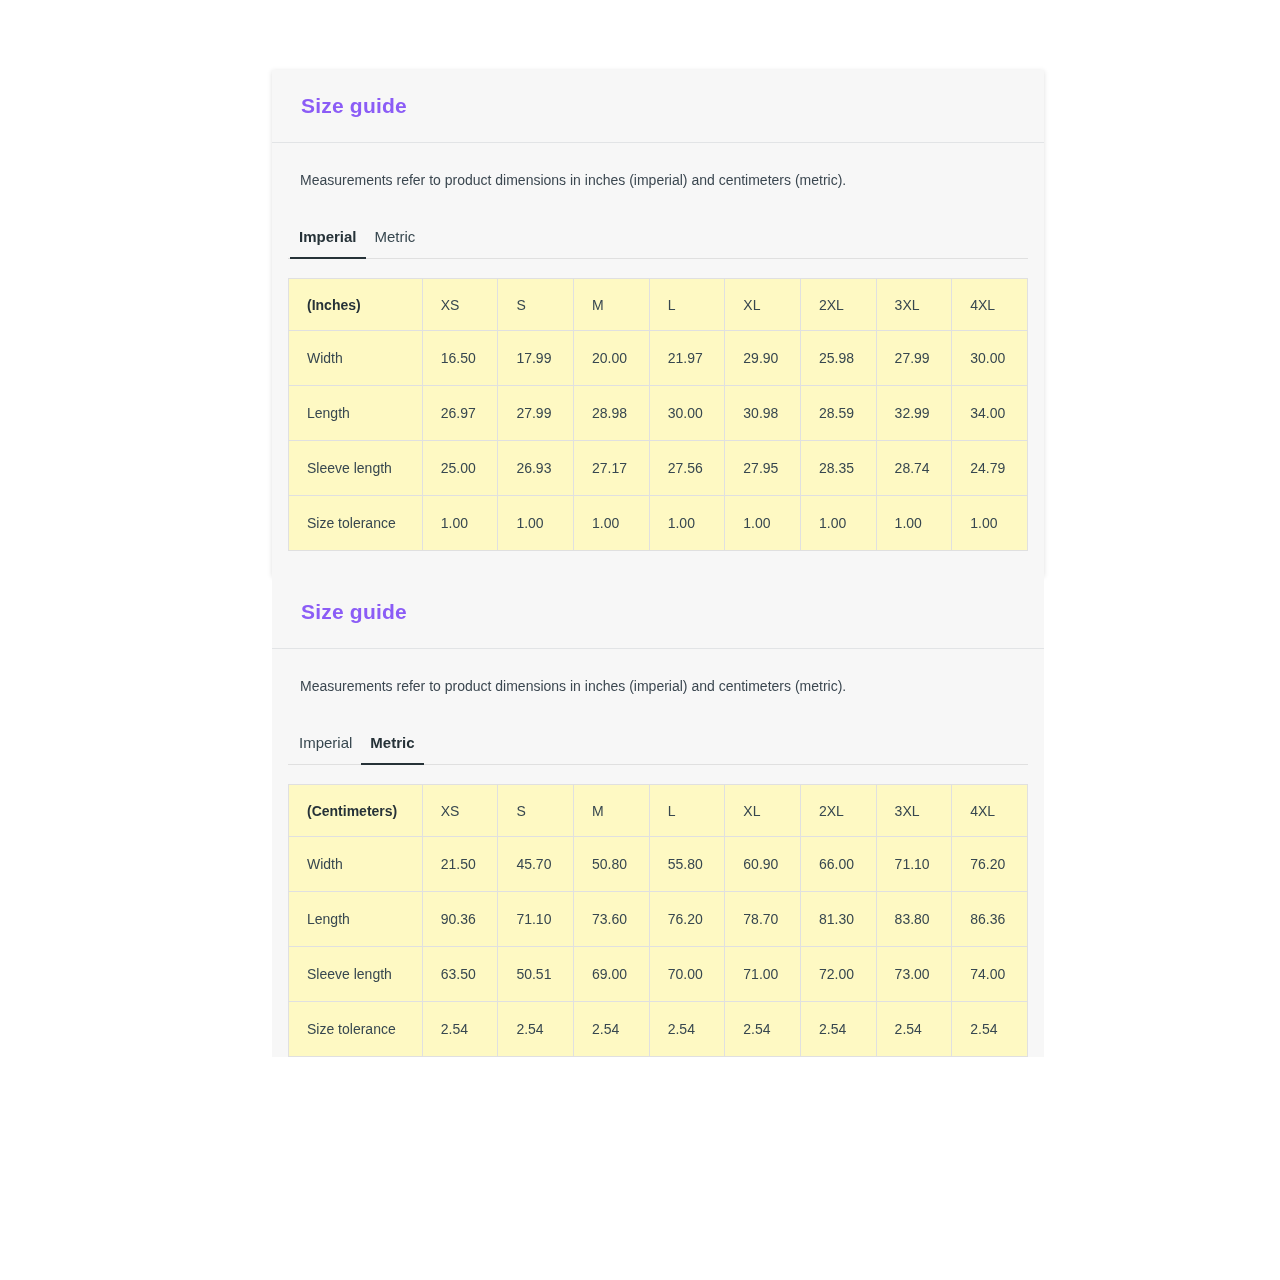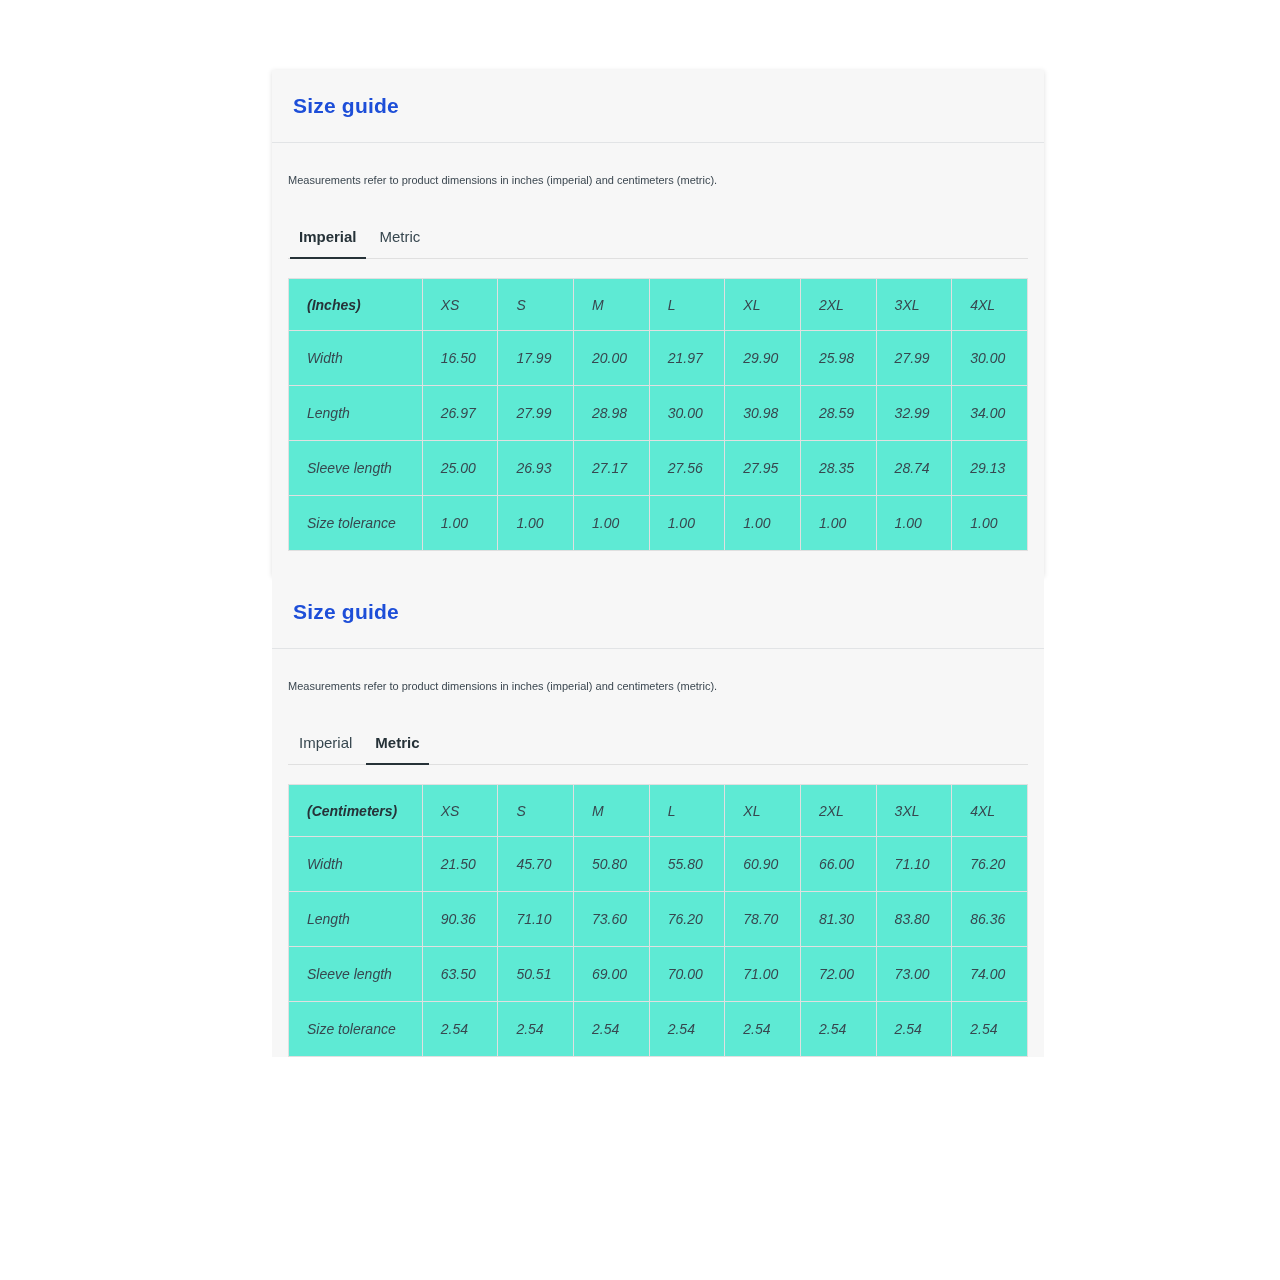--- a/index.html
+++ b/index.html
@@ -25,44 +25,43 @@
     box-shadow: 0 1px 5px rgba(0,0,0,0.13);
   }
   .card-header {
     height: 73px;
     display: flex;
     align-items: center;
     padding: 0 17px;
     border-bottom: 1px solid #e2e4e6;
   }
   .card-title {
-    margin: 4px;
+    margin: 12px;
     font-size: 21px;
     font-weight: bold;
-    color: #1d4ed8;
+    color: #8b5cf6;
     letter-spacing: 0.2px;
   }
   .card-body {
     padding: 0 16px 25px 16px;
   }
   .card-body.clipped {
     padding-bottom: 0;
   }
   .desc {
-    margin: 28px 0 0 0;
-    font-size: 11px;
+    margin: 28px 0 0 12px;
+    font-size: 14px;
     line-height: 18px;
     color: #3b4750;
   }
   .tabbar {
     margin-top: 29px;
     border-bottom: 1px solid #e0e0e0;
     display: flex;
     align-items: flex-end;
-    gap: 5px;
     padding-left: 2px;
   }
   .tab {
     appearance: none;
     background: none;
     border: none;
     font-family: "Liberation Sans", sans-serif;
     font-size: 15px;
     color: #37474f;
     padding: 11px 9px 13px 9px;
@@ -73,24 +72,23 @@
   }
   .tab.active {
     font-weight: bold;
     color: #263238;
     border-bottom-color: #263238;
   }
   .size-table {
     width: 100%;
     margin-top: 19px;
     border-collapse: collapse;
-    background: #5eead4;
+    background: #fef9c3;
     font-size: 14px;
     table-layout: fixed;
-    font-style: italic;
   }
   .size-table th,
   .size-table td {
     border: 1px solid #e0e0e0;
     text-align: left;
     vertical-align: middle;
     padding: 0 0 0 18px;
     font-weight: normal;
     color: #37474f;
     white-space: nowrap;
@@ -169,21 +167,21 @@
             </tr>
             <tr>
               <td>Sleeve length</td>
               <td>25.00</td>
               <td>26.93</td>
               <td>27.17</td>
               <td>27.56</td>
               <td>27.95</td>
               <td>28.35</td>
               <td>28.74</td>
-              <td>29.13</td>
+              <td>24.79</td>
             </tr>
             <tr>
               <td>Size tolerance</td>
               <td>1.00</td>
               <td>1.00</td>
               <td>1.00</td>
               <td>1.00</td>
               <td>1.00</td>
               <td>1.00</td>
               <td>1.00</td>

